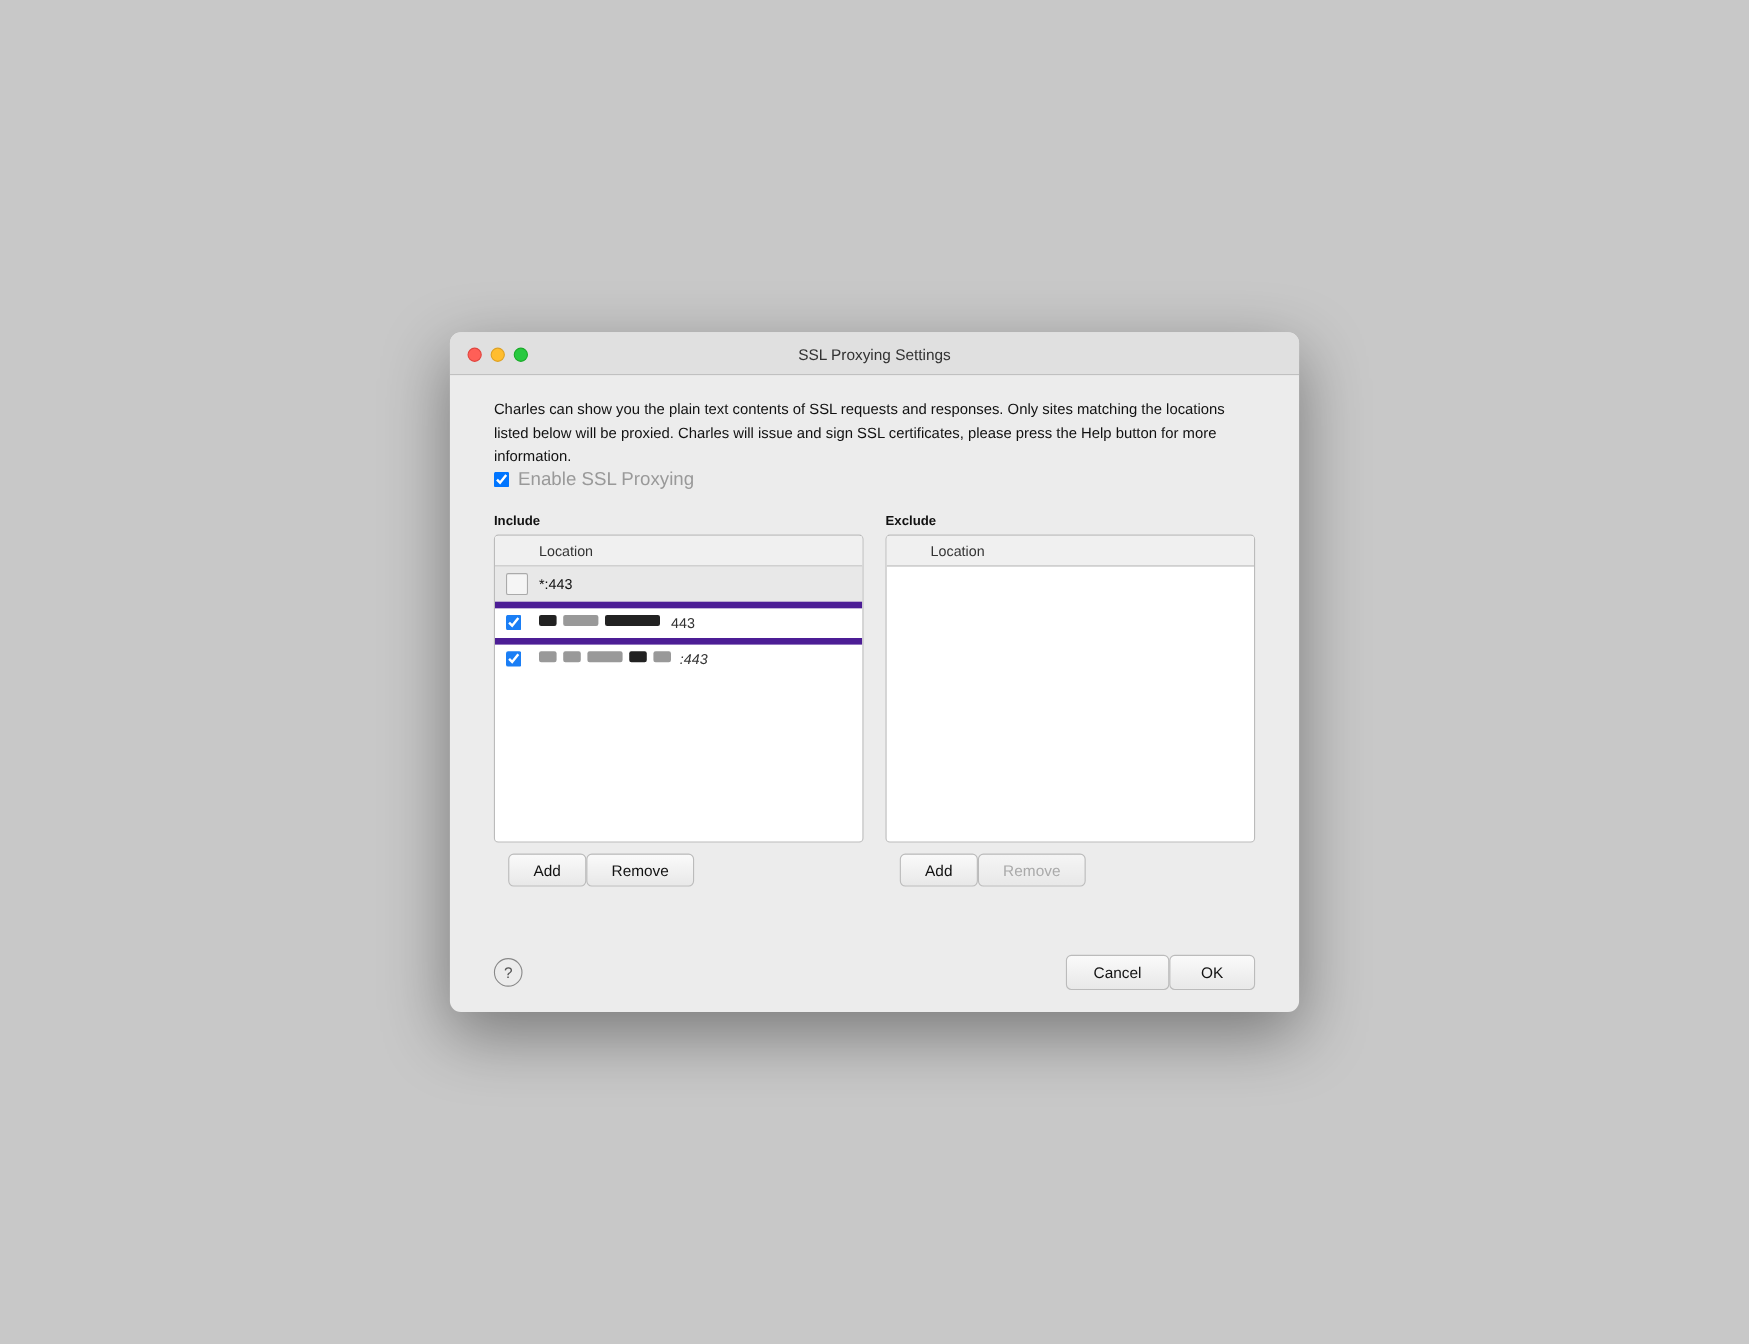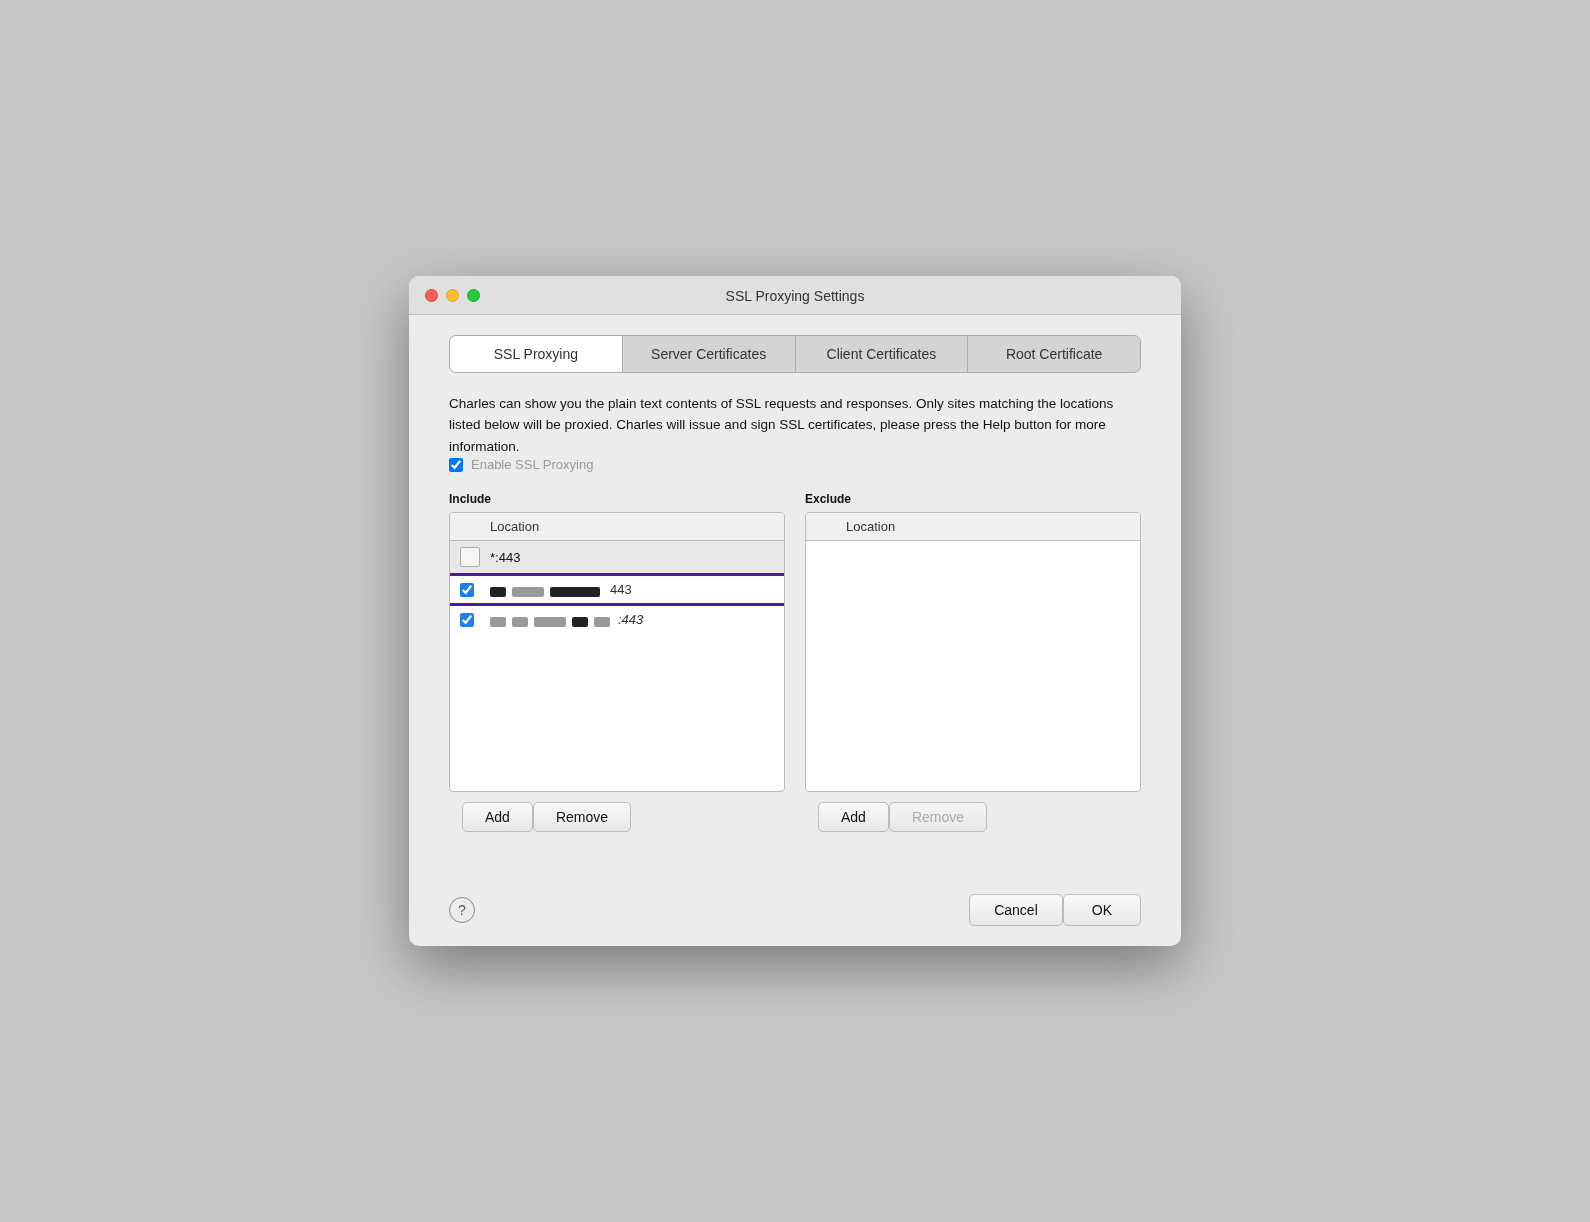--- a/index.html
+++ b/index.html
@@ -106,21 +106,21 @@
       margin-bottom: 20px;
     }
 
     .checkbox-row input[type="checkbox"] {
       width: 14px;
       height: 14px;
       cursor: pointer;
     }
 
     .checkbox-label {
-      font-size: 13px;
+      font-size: 17px;
       color: #999;
     }
 
     .panels {
       display: flex;
       gap: 20px;
       margin-bottom: 16px;
     }
 
     .panel {
@@ -161,21 +161,21 @@
 
     .table-body {
       overflow-y: auto;
       height: calc(100% - 32px);
     }
 
     .table-row {
       display: flex;
       align-items: center;
       padding: 6px 10px;
-      border-bottom: 3px solid #4c1d95;
+      border-bottom: 6px solid #4c1d95;
       font-size: 13px;
     }
 
     .table-row.selected {
       background: #e8e8e8;
     }
 
     .table-row:last-child {
       border-bottom: none;
     }
@@ -201,21 +201,21 @@
       border-radius: 2px;
     }
 
     .row-value {
       font-size: 13px;
       color: #111;
     }
 
     .row-blurred {
       display: flex;
-      align-items: flex-end;
+      align-items: flex-start;
       gap: 6px;
       font-size: 13px;
       color: #333;
     }
 
     .blur-block {
       display: inline-block;
       background: #999;
       border-radius: 2px;
       height: 10px;
@@ -303,26 +303,20 @@
   <div class="titlebar">
     <div class="traffic-lights">
       <div class="traffic-light close"></div>
       <div class="traffic-light minimize"></div>
       <div class="traffic-light maximize"></div>
     </div>
     <span class="window-title">SSL Proxying Settings</span>
   </div>
 
   <div class="content">
-    <div class="tabs">
-      <div class="tab active">SSL Proxying</div>
-      <div class="tab">Server Certificates</div>
-      <div class="tab">Client Certificates</div>
-      <div class="tab">Root Certificate</div>
-    </div>
 
     <p class="description">Charles can show you the plain text contents of SSL requests and responses. Only sites matching the locations listed below will be proxied. Charles will issue and sign SSL certificates, please press the Help button for more information.</p>
 
     <div class="checkbox-row">
       <input type="checkbox" checked="" style="">
       <span class="checkbox-label">Enable SSL Proxying</span>
     </div>
 
     <div class="panels">
 

